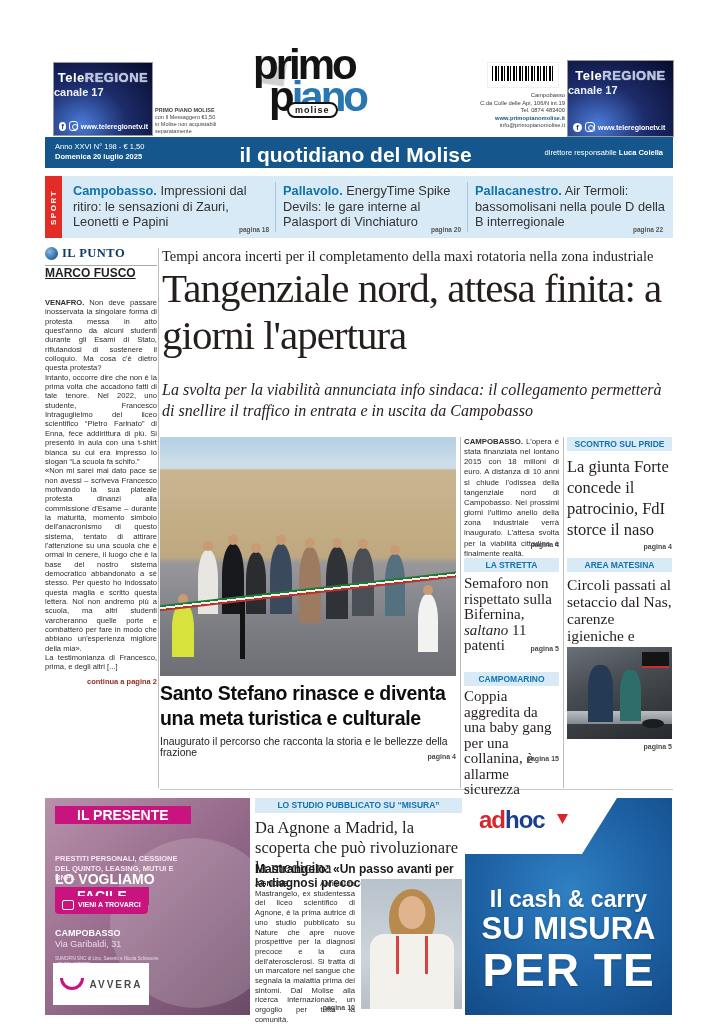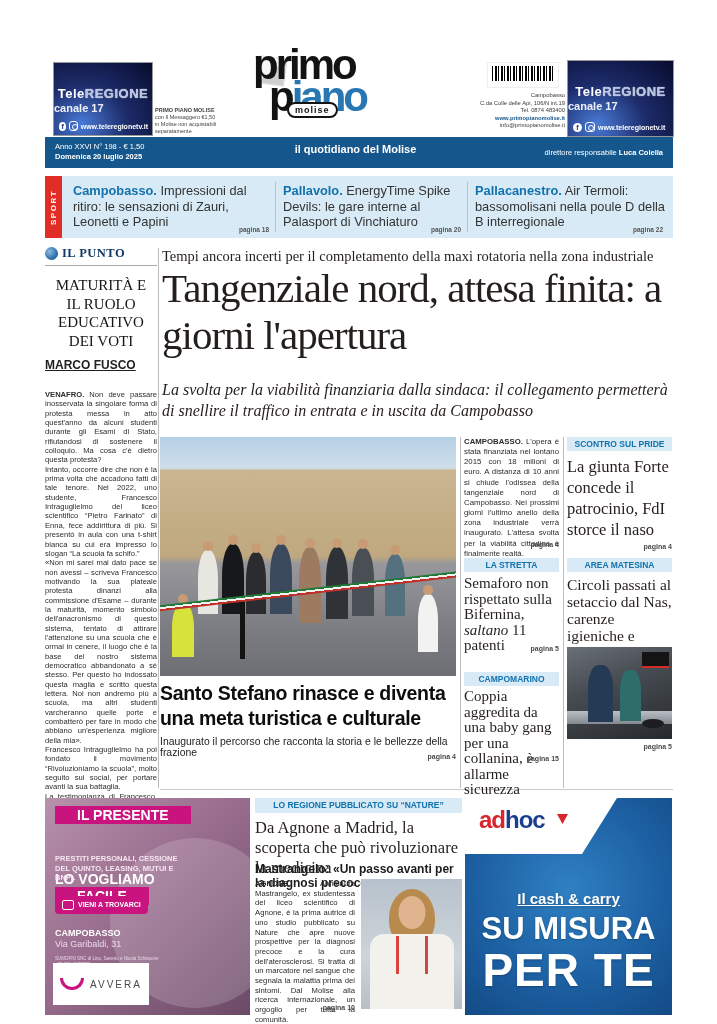--- a/index.html
+++ b/index.html
@@ -6,21 +6,21 @@
   .page{position:relative;width:717px;height:1024px;background:#fff;overflow:hidden;
         font-family:"Liberation Sans",sans-serif;color:#222;}
   .abs{position:absolute;}
   .pg{font-size:7px;font-weight:bold;color:#4a4a4a;}
 
   
   .tvb{position:absolute;background:radial-gradient(ellipse at 28% 85%,#4a7bd8 0%,#1d2c6b 45%,#070b2c 100%);
        border:1px solid #999;color:#fff;overflow:hidden;}
   .tvb1{left:53px;top:62px;width:98px;height:72px;}
   .tvb2{left:567px;top:60px;width:105px;height:75px;}
-  .tvn{text-align:center;margin-top:23px;font-weight:900;font-size:13px;letter-spacing:.5px;}
+  .tvn{text-align:center;margin-top:7px;font-weight:900;font-size:13px;letter-spacing:.5px;}
   .tva{color:#fff;}
   .tvbld{color:#b9c3e2;text-shadow:0 0 1px #fff;}
   .tvc{text-align:left;font-weight:bold;font-size:11px;color:#eef0f8;margin-top:1px;}
   .tvbot{position:absolute;left:5px;right:4px;bottom:4px;display:flex;align-items:center;gap:3px;}
   .fbi{width:9px;height:9px;border-radius:50%;background:#fff;color:#1d2c6b;font-size:7px;font-weight:900;
        display:inline-flex;align-items:center;justify-content:center;}
   .igi{width:8px;height:8px;border:1px solid #fff;border-radius:3px;position:relative;display:inline-block;}
   .igi::before{content:'';position:absolute;left:2px;top:2px;width:4px;height:4px;border:1px solid #fff;border-radius:50%;}
   .tvurl{font-size:7px;font-weight:bold;white-space:nowrap;}
 
@@ -40,21 +40,21 @@
 
   .barcode{left:487px;top:62px;width:70px;height:24px;background:#fff;border:1px solid #eee;}
   .bars{position:absolute;left:4px;right:4px;top:3px;bottom:6px;
         background:repeating-linear-gradient(90deg,#000 0 1px,#fff 1px 3px,#000 3px 5px,#fff 5px 6px);}
   .addr{left:452px;top:92px;width:113px;text-align:right;font-size:5.8px;line-height:7.6px;color:#3a3a3a;}
   .addr .b{font-weight:bold;color:#15578d;}
 
   .band{left:45px;top:137px;width:628px;height:31px;background:#15578d;color:#fff;}
   .band-ed{position:absolute;left:10px;top:5px;font-size:7.5px;line-height:10px;}
   .band-ed .b{font-weight:bold;}
-  .band-tag{position:absolute;left:0;right:7px;top:6px;text-align:center;font-weight:bold;font-size:11px;}
+  .band-tag{position:absolute;left:0;right:7px;top:6px;text-align:center;font-weight:bold;font-size:21px;}
   .band-dir{position:absolute;right:10px;top:11px;font-size:7.5px;padding-left:24px;}
   .band-dir b{font-weight:bold;}
 
   
   .sportbar{left:45px;top:176px;width:628px;height:62px;background:#d7eaf5;}
   .sport-tab{position:absolute;left:0;top:0;width:17px;height:62px;background:#e22d26;}
   .sport-tab span{display:block;width:17px;height:62px;writing-mode:vertical-rl;transform:rotate(180deg);
         text-align:center;line-height:17px;color:#fff;font-size:8px;font-weight:bold;letter-spacing:1.5px;}
   .teaser{position:absolute;top:7px;height:52px;font-size:12.8px;line-height:15.6px;color:#333;}
   .teaser .tag{font-weight:bold;color:#1272ad;}
@@ -148,21 +148,21 @@
       line-height:9.5px;color:#f6e7f2;}
   .av-cta{position:absolute;left:10px;top:98px;background:#c9137f;border-radius:4px;padding:4px 7px;
       font-size:7px;font-weight:900;line-height:8px;display:flex;gap:4px;align-items:center;}
   .cta-ico{width:10px;height:8px;border:1.5px solid #fff;border-radius:2px;}
   .av-city{position:absolute;left:10px;top:130px;font-weight:900;font-size:9px;}
   .av-addr{position:absolute;left:10px;top:141px;font-size:9px;color:#ecd9e8;}
   .av-small{position:absolute;left:10px;top:158px;width:135px;font-size:4.5px;line-height:6px;color:#e9d4e4;}
   .av-box{position:absolute;left:8px;bottom:10px;width:96px;height:42px;background:#fff;
       display:flex;align-items:center;justify-content:center;gap:6px;}
   .av-smile{width:18px;height:9px;border:3px solid #c9137f;border-top:none;border-radius:0 0 18px 18px;}
-  .av-brand{font-size:10px;font-weight:normal;letter-spacing:2px;color:#4a4a4a;}
+  .av-brand{font-size:10px;font-weight:bold;letter-spacing:2px;color:#4a4a4a;}
 
   .nature{left:255px;top:798px;width:207px;height:217px;}
   .nat-chip{position:absolute;left:0;right:0;top:0;background:#d7eaf5;color:#1273ae;text-align:center;
       font-weight:bold;font-size:8.5px;line-height:15px;height:15px;}
   .nat-title{position:absolute;top:20px;left:0;right:0;font-family:"Liberation Serif",serif;
       font-size:16.5px;line-height:20px;color:#241e1c;}
   .nat-deck{position:absolute;top:64px;left:0;right:0;font-size:12px;font-weight:bold;color:#1b1b1b;}
   .nat-body{position:absolute;top:81px;left:0;width:100px;font-size:7.7px;line-height:9.7px;
       text-align:justify;color:#2b2b2b;}
   .nat-page{position:absolute;top:206px;left:0;width:100px;text-align:right;}
@@ -180,21 +180,21 @@
   .ad-adhoc{left:465px;top:798px;width:207px;height:217px;overflow:hidden;
       background:radial-gradient(circle at 50% 42%,#2f80c2 0%,#1d61a4 55%,#134a85 100%);}
   .ah-corner{position:absolute;left:0;top:0;width:152px;height:56px;background:#fff;
       clip-path:polygon(0 0,100% 0,77% 100%,0 100%);}
   .ah-logo{position:absolute;left:14px;top:8px;font-size:24px;font-weight:900;letter-spacing:-1px;}
   .ah-a{color:#d9252b;} .ah-b{color:#1b3f8f;}
   .ah-tick{position:absolute;left:92px;top:16px;width:11px;height:10px;background:#d9252b;
       clip-path:polygon(50% 100%,0 0,100% 0);}
   .ah-text{position:absolute;left:0;right:0;top:88px;text-align:center;color:#fff;font-weight:900;
       text-shadow:0 1px 2px rgba(0,0,0,.25);}
-  .ah-l1{font-size:15px;line-height:26px;text-decoration:underline;}
+  .ah-l1{font-size:23px;line-height:26px;}
   .ah-l2{font-size:31px;line-height:34px;}
   .ah-l3{font-size:46px;line-height:48px;letter-spacing:1px;}
 </style>
 </head>
 <body>
 
 <div class="page">
 
   <div class="tvb tvb1">
     <div class="tvn"><span class="tva">Tele</span><span class="tvbld">REGIONE</span></div>
@@ -269,40 +269,38 @@
       <span class="tag">Pallacanestro.</span><span> Air Termoli: bassomolisani nella poule D della B interregionale</span>
       <span class="tpage">pagina 22</span>
     </div>
   </div>
 
   <div class="abs punto">
     <div class="punto-head">
       <span class="punto-ico"></span>
       <b>IL PUNTO</b>
     </div>
-    <div class="punto-title">MATURITÀ E IL RUOLO EDUCATIVO DEI VOTI</div>
     <div class="punto-author">MARCO FUSCO</div>
     <div class="punto-body">
       <p><span class="lead">VENAFRO.</span><span> Non deve passare inosservata la singolare forma di protesta messa in atto quest'anno da alcuni studenti durante gli Esami di Stato, rifiutandosi di sostenere il colloquio. Ma cosa c'è dietro questa protesta?</span></p>
       <p>Intanto, occorre dire che non è la prima volta che accadono fatti di tale tenore. Nel 2022, uno studente, Francesco Intraguglielmo del liceo scientifico “Pietro Farinato” di Enna, fece addirittura di più. Si presentò in aula con una t-shirt bianca su cui era impresso lo slogan “La scuola fa schifo.”</p>
       <p>«Non mi sarei mai dato pace se non avessi – scriveva Francesco motivando la sua plateale protesta dinanzi alla commissione d'Esame – durante la maturità, momento simbolo dell'anacronismo di questo sistema, tentato di attirare l'attenzione su una scuola che è ormai in cenere, il luogo che è la base del nostro sistema democratico abbandonato a sé stesso. Per questo ho indossato questa maglia e scritto questa lettera. Noi non andremo più a scuola, ma altri studenti varcheranno quelle porte e combatterò per fare in modo che abbiano un'esperienza migliore della mia».</p>
-      <p>Francesco Intraguglielmo ha poi fondato il movimento “Rivoluzioniamo la scuola”, molto seguito sui social, per portare avanti la sua battaglia.</p>
       <p>La testimonianza di Francesco, prima, e degli altri [...]</p>
     </div>
     <div class="continua">continua a pagina 2</div>
   </div>
 
   <div class="vline vl1"></div>
   <div class="vline vl2"></div>
   <div class="vline vl3"></div>
   <div class="abs hrb"></div>
 
   <div class="abs kicker">Tempi ancora incerti per il completamento della maxi rotatoria nella zona industriale</div>
   <div class="abs headline">Tangenziale nord, attesa finita: a giorni l'apertura</div>
-  <div class="abs deck">La svolta per la viabilità finanziaria dalla sindaca: il collegamento permetterà di snellire il traffico in entrata e in uscita da Campobasso</div>
+  <div class="abs deck">La svolta per la viabilità annunciata info sindaca: il collegamento permetterà di snellire il traffico in entrata e in uscita da Campobasso</div>
 
   <div class="abs photo-main">
     <span class="pp pa2"></span>
       <span class="pp pa3"></span>
     <span class="pp pa4"></span>
       <span class="pp pa5"></span>
     <span class="pp pa6"></span>
       <span class="pp pa7"></span>
     <span class="pp pa8"></span>
       <span class="pp pa9"></span>
@@ -358,21 +356,21 @@
       <div>+39 331 2672770</div>
       <div>Agente in attività finanziaria Avvera</div>
     </div>
     <div class="av-box">
       <span class="av-smile"></span>
       <span class="av-brand">AVVERA</span>
     </div>
   </div>
 
   <div class="abs nature">
-    <div class="nat-chip">LO REGIONE PUBBLICATO SU “NATURE”</div>
+    <div class="nat-chip">LO STUDIO PUBBLICATO SU “MISURA”</div>
     <div class="nat-title">Da Agnone a Madrid, la scoperta che può rivoluzionare la medicina</div>
     <div class="nat-deck">Mastrangelo: «Un passo avanti per la diagnosi precoce»</div>
     <div class="nat-body"><span class="lead">AGNONE.</span><span> Annalaura Mastrangelo, ex studentessa del liceo scientifico di Agnone, è la prima autrice di uno studio pubblicato su Nature che apre nuove prospettive per la diagnosi precoce e la cura dell'aterosclerosi. Si tratta di un marcatore nel sangue che segnala la malattia prima dei sintomi. Dal Molise alla ricerca internazionale, un orgoglio per tutta la comunità.</span></div>
     <div class="photo-woman">
       <span class="pw-hair"></span>
       <span class="pw-face"></span>
       <span class="pw-coat"></span>
       <span class="pw-lanyard"></span>
     </div>
     <div class="nat-page pg">pagina 10</div>

